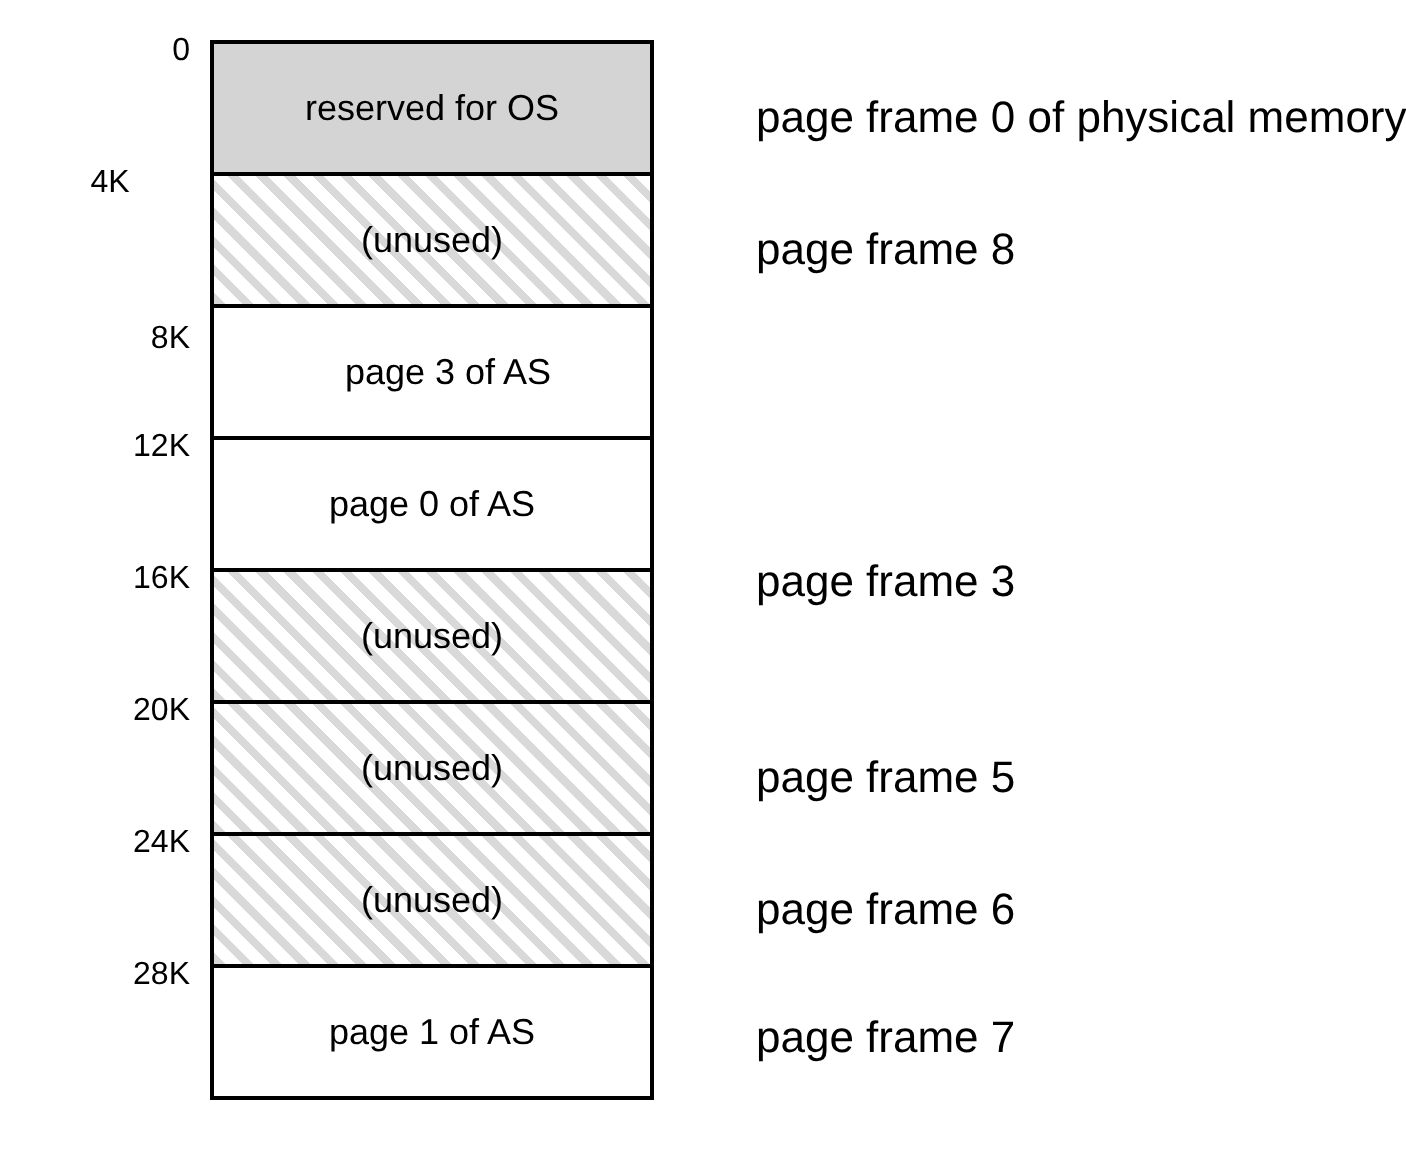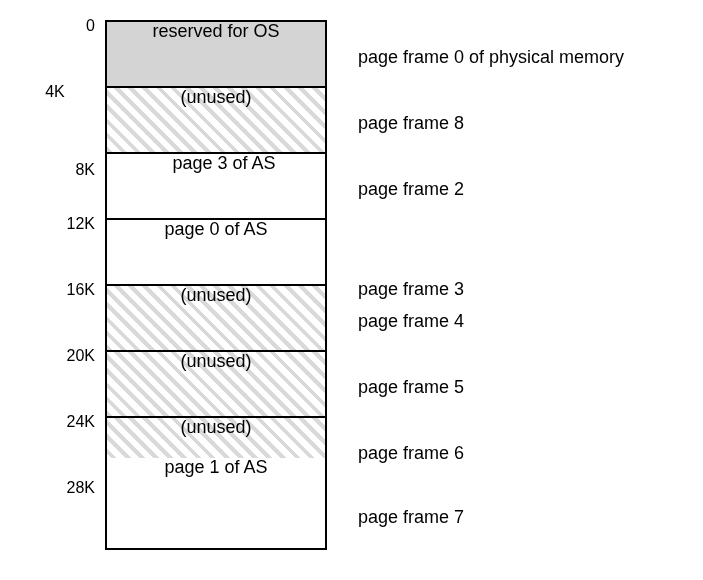--- a/index.html
+++ b/index.html
@@ -34,21 +34,21 @@
     box-sizing: border-box;
     background: #ffffff;
   }
 
   .frame-row {
     position: absolute;
     left: 0;
     width: 100%;
     box-sizing: border-box;
     display: flex;
-    align-items: flex-start;
+    align-items: center;
     justify-content: center;
     border-bottom: 2px solid #000000;
   }
   .frame-row:last-child {
     border-bottom: none;
   }
 
   .frame-row .frame-text {
     font-size: 18px;
     line-height: 1;
@@ -84,22 +84,22 @@
     text-align: right;
     font-size: 16px;
     line-height: 1;
     color: #000000;
     white-space: nowrap;
   }
 
   
   .side-label {
     position: absolute;
-    left: 358px;
-    font-size: 18px;
+    left: 378px;
+    font-size: 22px;
     line-height: 1;
     color: #000000;
     white-space: nowrap;
   }
 </style>
 </head>
 <body>
 
 <div id="diagram">
 
@@ -136,28 +136,26 @@
     </div>
 
     <div class="frame-row fill-hatch" style="top:330px; height:66px;">
       <span class="frame-text">(unused)</span>
     </div>
 
     <div class="frame-row fill-hatch" style="top:396px; height:66px;">
       <span class="frame-text">(unused)</span>
     </div>
 
-    <div class="frame-row fill-plain" style="top:436px; height:64px;">
+    <div class="frame-row fill-plain" style="top:462px; height:64px;">
       <span class="frame-text">page 1 of AS</span>
     </div>
 
   </div>
 
   <div class="side-label" style="top:48px;">page frame 0 of physical memory</div>
   <div class="side-label" style="top:114px;">page frame 8</div>
-  <div class="side-label" style="top:180px;">page frame 2</div>
   <div class="side-label" style="top:246px;margin-top:34px;">page frame 3</div>
-  <div class="side-label" style="top:312px;">page frame 4</div>
   <div class="side-label" style="top:378px;">page frame 5</div>
   <div class="side-label" style="top:444px;">page frame 6</div>
   <div class="side-label" style="top:508px;">page frame 7</div>
 
 </div>
 
 </body></html>

